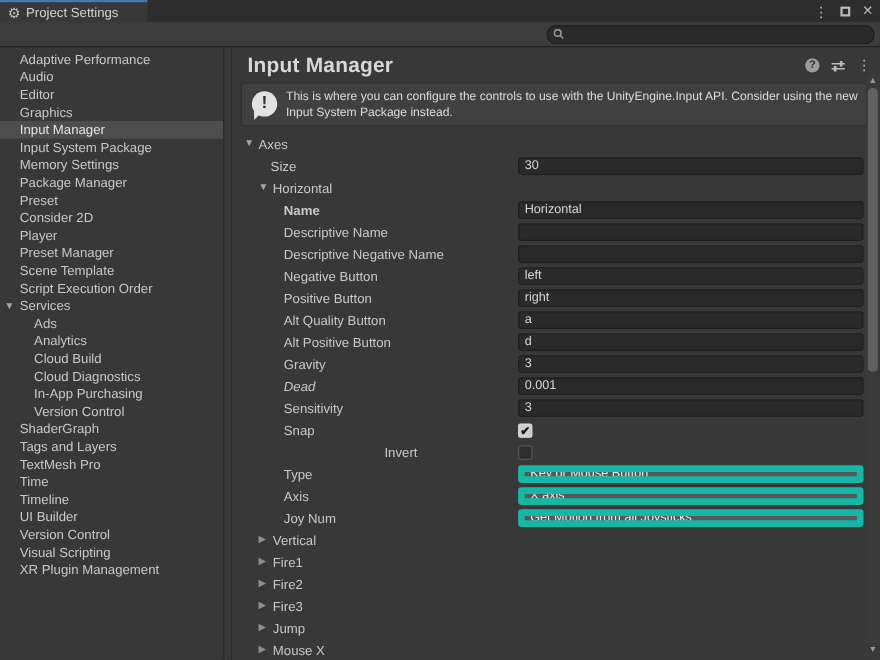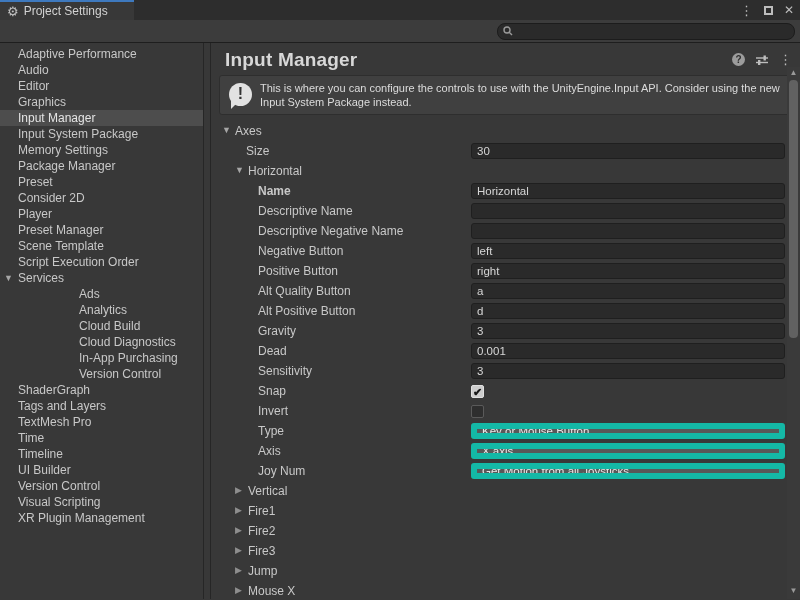--- a/index.html
+++ b/index.html
@@ -38,21 +38,21 @@
     display:flex; align-items:center; padding-left:5px; gap:3px;
   }
   .search svg { flex:0 0 auto; }
   .search input { background:transparent; border:none; outline:none; color:#D2D2D2; font-size:11px; width:100%; font-family:"Liberation Sans",sans-serif; }
 
   
   .content { display:flex; height:556px; }
   .sidebar { width:203px; padding-top:3px; overflow:hidden; }
   .side-item { height:16px; line-height:16px; padding-left:18px; position:relative; white-space:nowrap; font-size:12px; cursor:default; }
   .side-item.sel { background: var(--selected-bg, #4D4D4D); color:#E4E4E4; }
-  .side-item.indent1 { padding-left:31px;margin-left:48px; }
+  .side-item.indent1 { padding-left:31px; }
   .side-item .fold { position:absolute; left:4px; top:0; font-size:9px; color:#A6A6A6; }
   .gutter { width:8px; border-left:1px solid #262626; border-right:1px solid #262626; }
 
   
   .main { flex:1; position:relative; }
   .main-header { height:26px; padding:6px 0 0 14px; position:relative; }
   .main-title { font-size:19px; font-weight:bold; color:#D8D8D8; letter-spacing:0.2px; }
   .header-icons { position:absolute; right:8px; top:10px; display:flex; align-items:center; gap:10px; }
   .help-circle { width:13px; height:13px; border-radius:50%; background:#9C9C9C; color:#2E2E2E; font-size:10px; font-weight:bold; text-align:center; line-height:13px; }
   .panel-more { color:#BDBDBD; font-size:13px; line-height:1; }
@@ -242,39 +242,39 @@
             <input type="text" class="tfield" value="d" style="">
           </div>
         </div>
         <div class="row">
           <div class="row-label" style="padding-left: 47px;"><span>Gravity</span></div>
           <div class="row-control">
             <input type="text" class="tfield" value="3" style="">
           </div>
         </div>
         <div class="row">
-          <div class="row-label" style="padding-left: 47px;"><span>Dead</span></div>
+          <div class="row-label" style="padding-left: 47px; font-style: italic;"><span>Dead</span></div>
           <div class="row-control">
             <input type="text" class="tfield" value="0.001" style="">
           </div>
         </div>
         <div class="row">
           <div class="row-label" style="padding-left: 47px;"><span>Sensitivity</span></div>
           <div class="row-control">
             <input type="text" class="tfield" value="3" style="">
           </div>
         </div>
         <div class="row">
           <div class="row-label" style="padding-left: 47px;"><span>Snap</span></div>
           <div class="row-control">
             <div class="checkbox on">✔</div>
           </div>
         </div>
         <div class="row">
-          <div class="row-label" style="padding-left: 47px;"><span>Invert</span></div>
+          <div class="row-label" style="padding-left: 47px; text-align: center;"><span>Invert</span></div>
           <div class="row-control">
             <div class="checkbox off"></div>
           </div>
         </div>
         <div class="row">
           <div class="row-label" style="padding-left: 47px;"><span>Type</span></div>
           <div class="row-control">
             <div class="dropdown">
               <span>Key or Mouse Button</span>
               <span class="arrow">▼</span>

